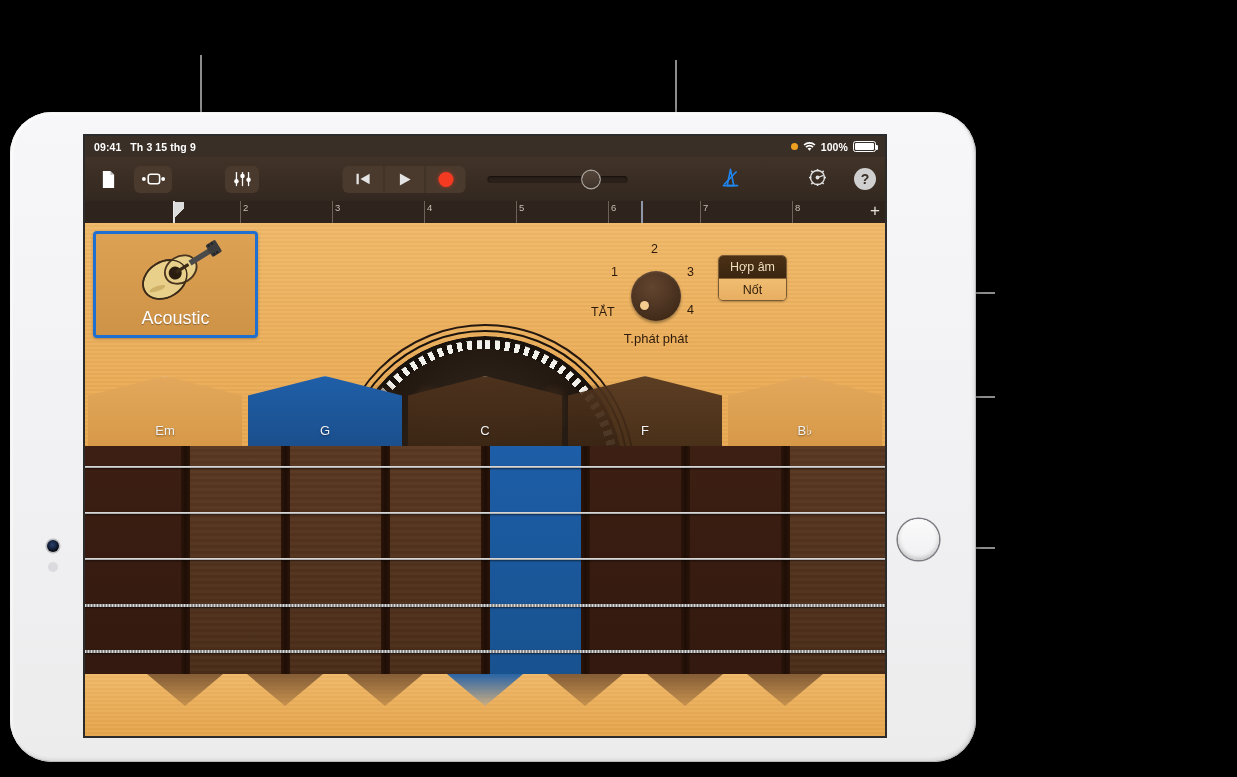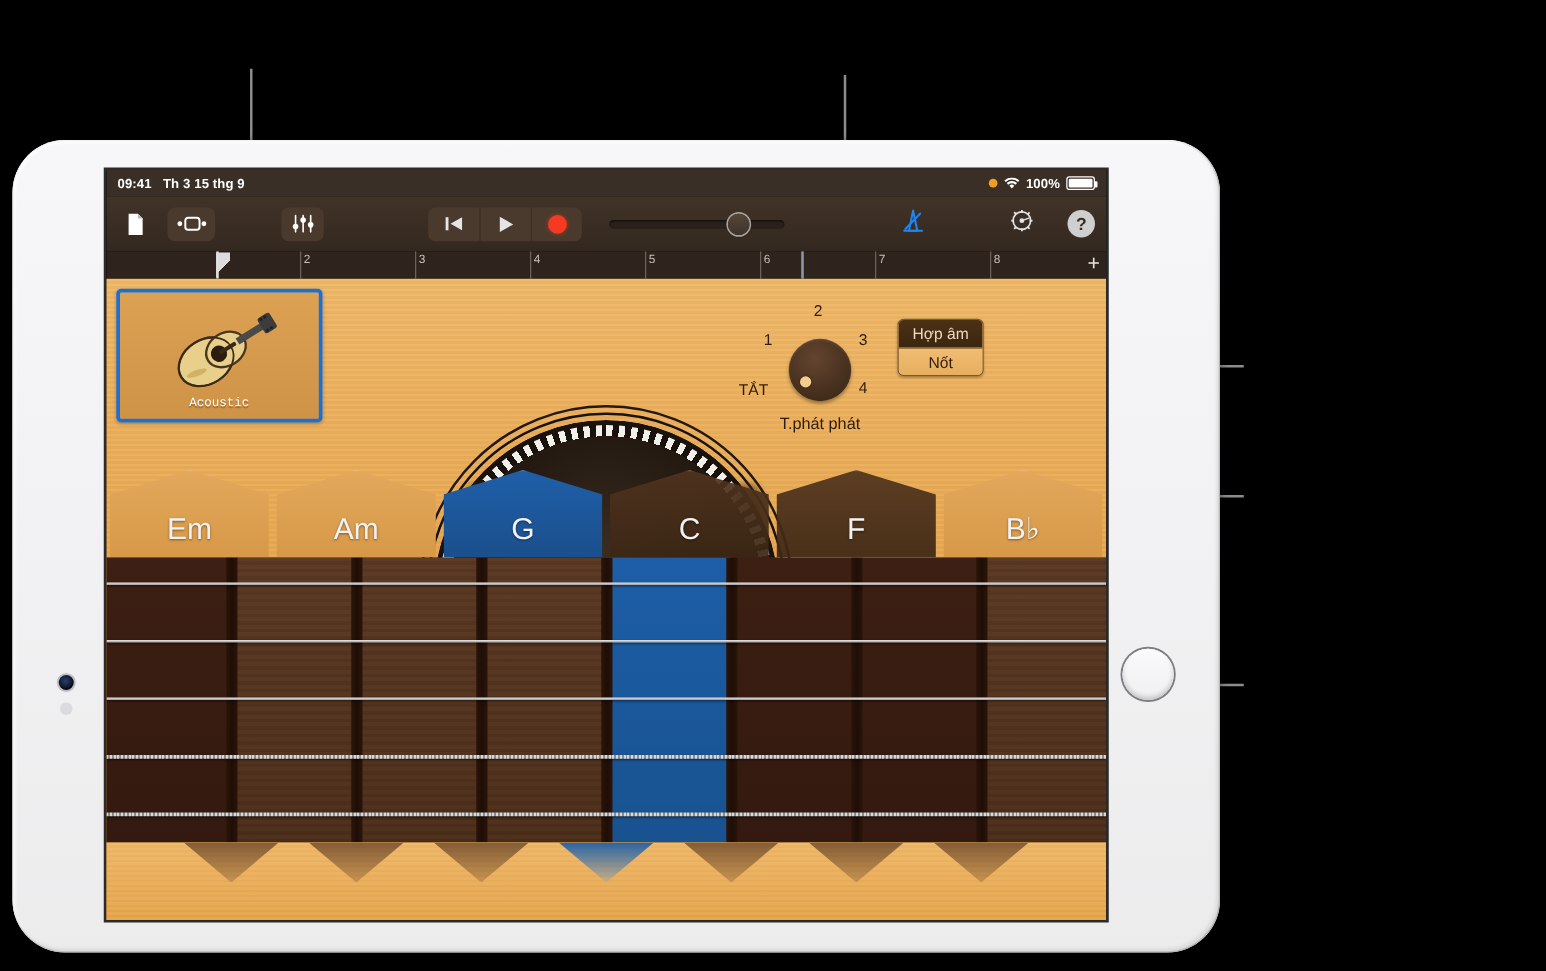--- a/index.html
+++ b/index.html
@@ -167,21 +167,21 @@
   
   #inst-card{
     position:absolute; left:8px; top:8px; width:165px; height:107px;
     background:linear-gradient(180deg,#dda154,#cf9347);
     border:3px solid #1f6fd0;
     border-radius:4px;
     display:flex;flex-direction:column;align-items:center;justify-content:flex-end;
     padding-bottom:6px;
     box-shadow:0 1px 3px rgba(0,0,0,.25);
   }
-  #inst-label{ color:#fff; font-size:10px; text-shadow:0 1px 1px rgba(0,0,0,.35);font-family:Liberation Mono, monospace; }
+  #inst-label{ color:#fff; font-size:18px; text-shadow:0 1px 1px rgba(0,0,0,.35); }
   #inst-icon{ flex:1; display:flex;align-items:center;justify-content:center; width:100%;}
 
   
   #autoplay{
     position:absolute; left:520px; top:22px; width:100px; height:108px;
   }
   #knob{
     position:absolute; left:26px; top:26px; width:50px;height:50px;border-radius:50%;
     background:radial-gradient(circle at 42% 32%, #63452f 0%, #4a3220 55%, #35210f 100%);
     box-shadow:0 2px 3px rgba(0,0,0,.35), inset 0 1px 2px rgba(255,255,255,.12);
@@ -214,21 +214,21 @@
     display:flex; align-items:flex-end; justify-content:center;
     padding-bottom:8px;
   }
   .chord .shape{
     position:absolute; left:3px; right:3px; top:0; bottom:0;
     background:linear-gradient(180deg,#e3a85c,#d79948);
     clip-path: polygon(0% 100%, 0% 28%, 50% 0%, 100% 28%, 100% 100%);
     box-shadow:inset 0 1px 0 rgba(255,255,255,.2);
   }
   .chord.sel .shape{ background:linear-gradient(180deg,#1f5fa8,#1b4f8d); }
-  .chord .lbl{ position:relative; color:#f2f2f2; font-size:24px; text-shadow:0 1px 2px rgba(0,0,0,.45); z-index:2;margin-top:32px;}
+  .chord .lbl{ position:relative; color:#f2f2f2; font-size:13px; text-shadow:0 1px 2px rgba(0,0,0,.45); z-index:2;margin-top:32px;}
   .chord.dark .shape{ background:linear-gradient(180deg,rgba(80,52,30,.92),rgba(60,38,20,.92)); }
 
   
   #fretboard{
     position:absolute; left:0; top:223px; width:100%; height:228px;
     background:linear-gradient(180deg,#4a2f1d 0%,#422a19 100%);
     overflow:hidden;
   }
   .fcol{
     position:absolute; top:0; bottom:0;
@@ -462,24 +462,20 @@
       <div id="cn-toggle">
         <div class="cn-seg" id="cn-chord">Hợp âm</div>
         <div class="cn-seg" id="cn-note">Nốt</div>
       </div>
 
       <div id="chordstrip">
         <div class="chord">
           <div class="shape"></div>
           <div class="lbl">Em</div>
         </div>
-        <div class="chord">
-          <div class="shape"></div>
-          <div class="lbl">Am</div>
-        </div>
         <div class="chord sel">
           <div class="shape"></div>
           <div class="lbl">G</div>
         </div>
         <div class="chord dark">
           <div class="shape"></div>
           <div class="lbl">C</div>
         </div>
         <div class="chord dark">
           <div class="shape"></div>

